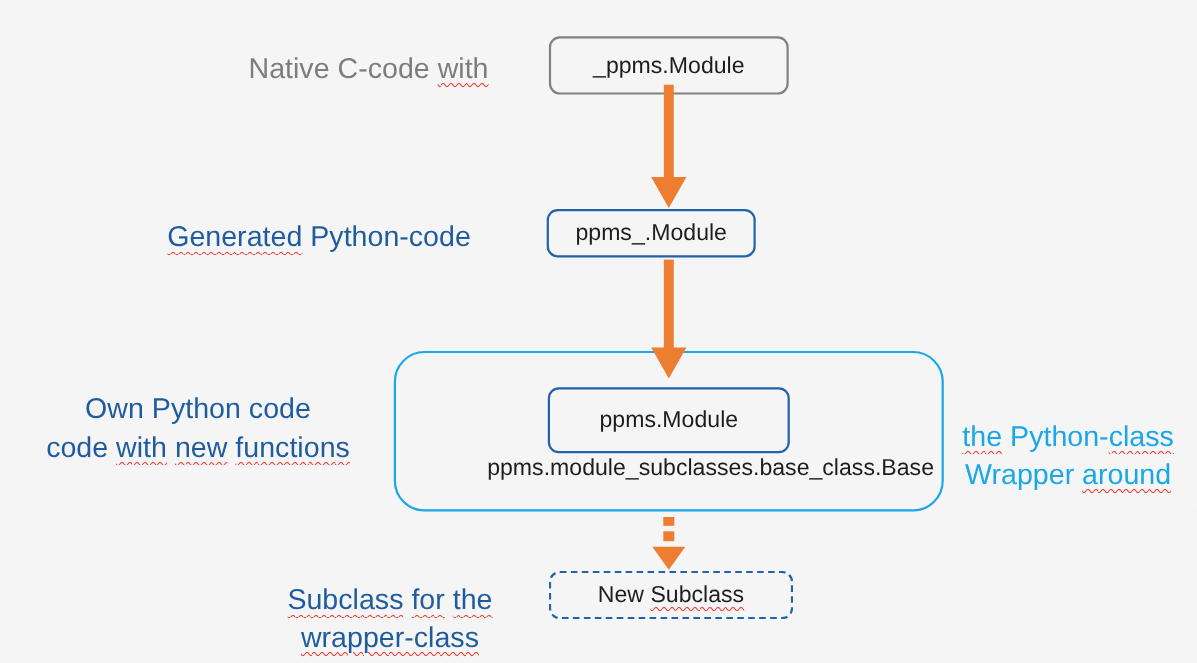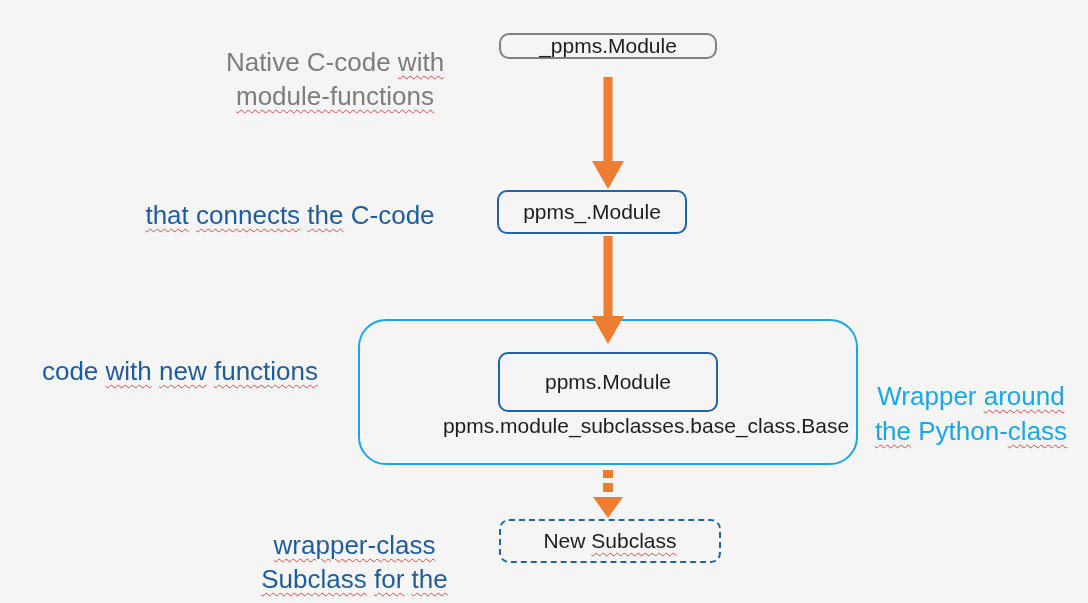--- a/index.html
+++ b/index.html
@@ -47,57 +47,57 @@
   .arrows{position:absolute; left:0; top:0; z-index:5; pointer-events:none;}
   .arrow-part{fill:var(--orange);}
 </style>
 </head>
 <body>
 
 <div class="slide">
 
   <div class="ann gray" style="left:175px; top:29px; width:320px;">
     <div class="line"><span>Native C-code </span><span class="sq">with</span></div>
-    <div class="line"><span class="sq">module-functions</span></div>
   </div>
 
-  <div class="node gray-border" style="left:499px; top:33px; width:218px; height:26px;">
+  <div class="node gray-border" style="left:499px; top:33px; width:218px; height:53px;">
     <span>_ppms.Module</span>
   </div>
 
   <div class="ann blue" style="left:130px; top:182px; width:320px;">
-    <div class="line"><span class="sq">that</span><span> </span><span class="sq">connects</span><span> </span><span class="sq">the</span><span> C-code</span></div>
+    <div class="line"><span class="sq">Generated</span><span> Python-code</span></div>
   </div>
 
   <div class="node blue-border" style="left:497px; top:190px; width:190px; height:44px;">
     <span>ppms_.Module</span>
   </div>
 
   <div class="ann blue" style="left:15px; top:338px; width:330px; line-height:35px;">
+    <div class="line"><span>Own Python code</span></div>
     <div class="line"><span>code </span><span class="sq">with</span><span> </span><span class="sq">new</span><span> </span><span class="sq">functions</span></div>
   </div>
 
   <div class="group-box" style="left:358px; top:319px; width:500px; height:146px;"></div>
 
   <div class="node blue-border" style="left:498px; top:336px; width:220px; height:60px;margin-top:16px;">
     <span>ppms.Module</span>
   </div>
 
   <div class="base-text" style="left:358px; top:414px; width:576px;">
     <span>ppms.module_subclasses.base_class.Base</span>
   </div>
 
   <div class="ann cyan" style="left:860px; top:363px; width:222px; line-height:35px;">
+    <div class="line"><span class="sq">the</span><span> Python-</span><span class="sq">class</span></div>
     <div class="line"><span>Wrapper </span><span class="sq">around</span></div>
-    <div class="line"><span class="sq">the</span><span> Python-</span><span class="sq">class</span></div>
   </div>
 
   <div class="ann blue" style="left:228px; top:512px; width:253px;">
+    <div class="line"><span class="sq">Subclass</span><span> </span><span class="sq">for</span><span> </span><span class="sq">the</span></div>
     <div class="line"><span class="sq">wrapper-class</span></div>
-    <div class="line"><span class="sq">Subclass</span><span> </span><span class="sq">for</span><span> </span><span class="sq">the</span></div>
   </div>
 
   <div class="node dashed" style="left:499px; top:519px; width:222px; height:44px;">
     <span><span>New </span><span class="sq">Subclass</span></span>
   </div>
 
   <svg class="arrows" width="1088" height="603" viewBox="0 0 1088 603" aria-hidden="true">
     <g>
       <rect class="arrow-part" x="603.5" y="77" width="9" height="85"></rect>
       <polygon class="arrow-part" points="592,161 624,161 608,189"></polygon>

